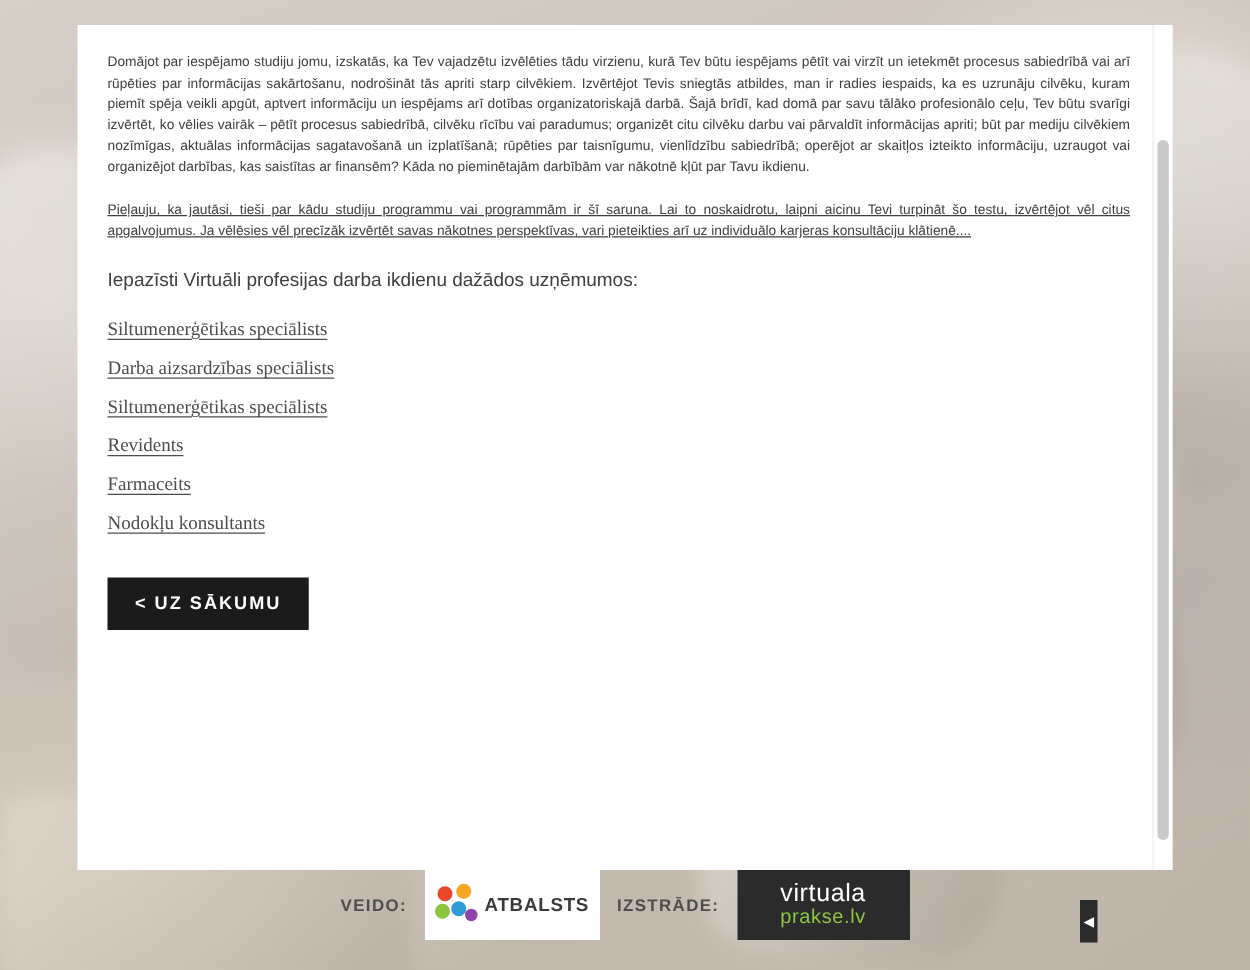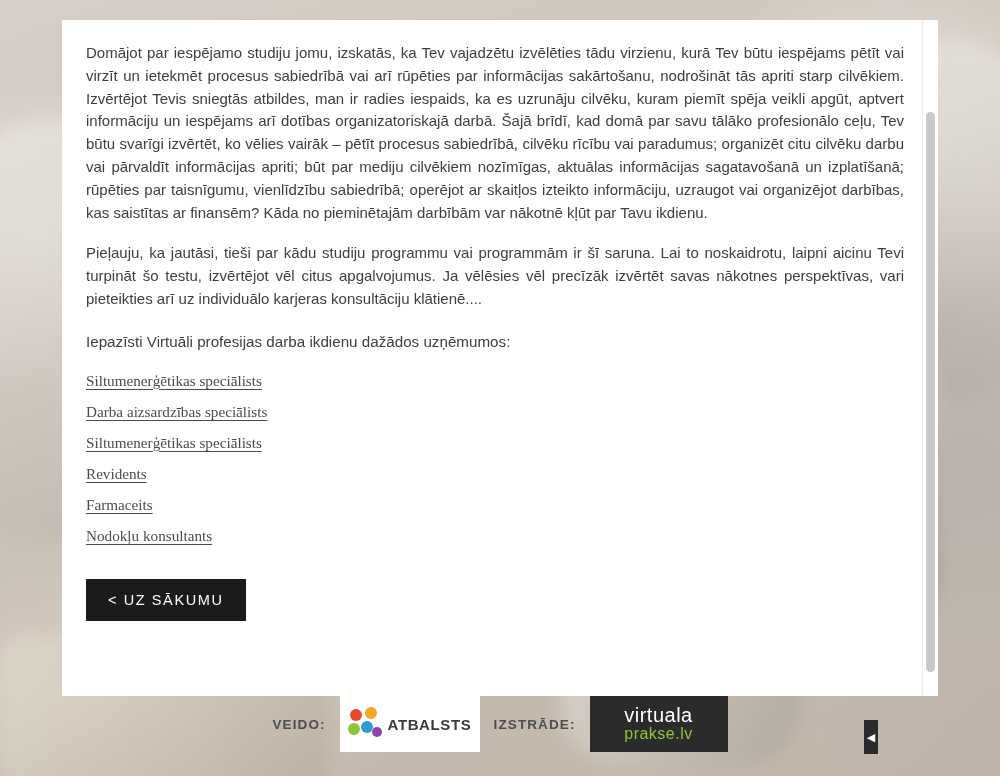--- a/index.html
+++ b/index.html
@@ -56,26 +56,26 @@
   .card-inner {
     position: absolute;
     left: 0; top: 0;
     width: 876px;
     height: 676px;
     padding: 22px 34px 10px 24px;
   }
 
   .para {
     color: #3d4043;
-    font-size: 15px;
+    font-size: 11px;
     line-height: 1.52;
     text-align: justify;
     margin: 0 0 18px 0;
   }
-  .para.second { margin-bottom: 22px; }
+  .para.second { margin-bottom: 22px; text-decoration: underline; }
 
   .section-title {
     color: #3d4043;
     font-size: 15.2px;
     font-weight: bold;
     margin: 0 0 22px 0;
   }
 
   .lead {
     color: #3d4043;
@@ -99,21 +99,21 @@
     display: flex;
     align-items: center;
     gap: 24px;
   }
   .btn {
     background: #1b1b1b;
     color: #ffffff;
     border: none;
     font-family: "Liberation Sans", sans-serif;
     font-size: 14.5px;
-    font-weight: normal;
+    font-weight: bold;
     letter-spacing: 1.6px;
     padding: 13px 22px;
     cursor: pointer;
     white-space: nowrap;
   }
   .btn.primary { padding: 13px 26px; }
 
   
   .scroll-track {
     position: absolute;

